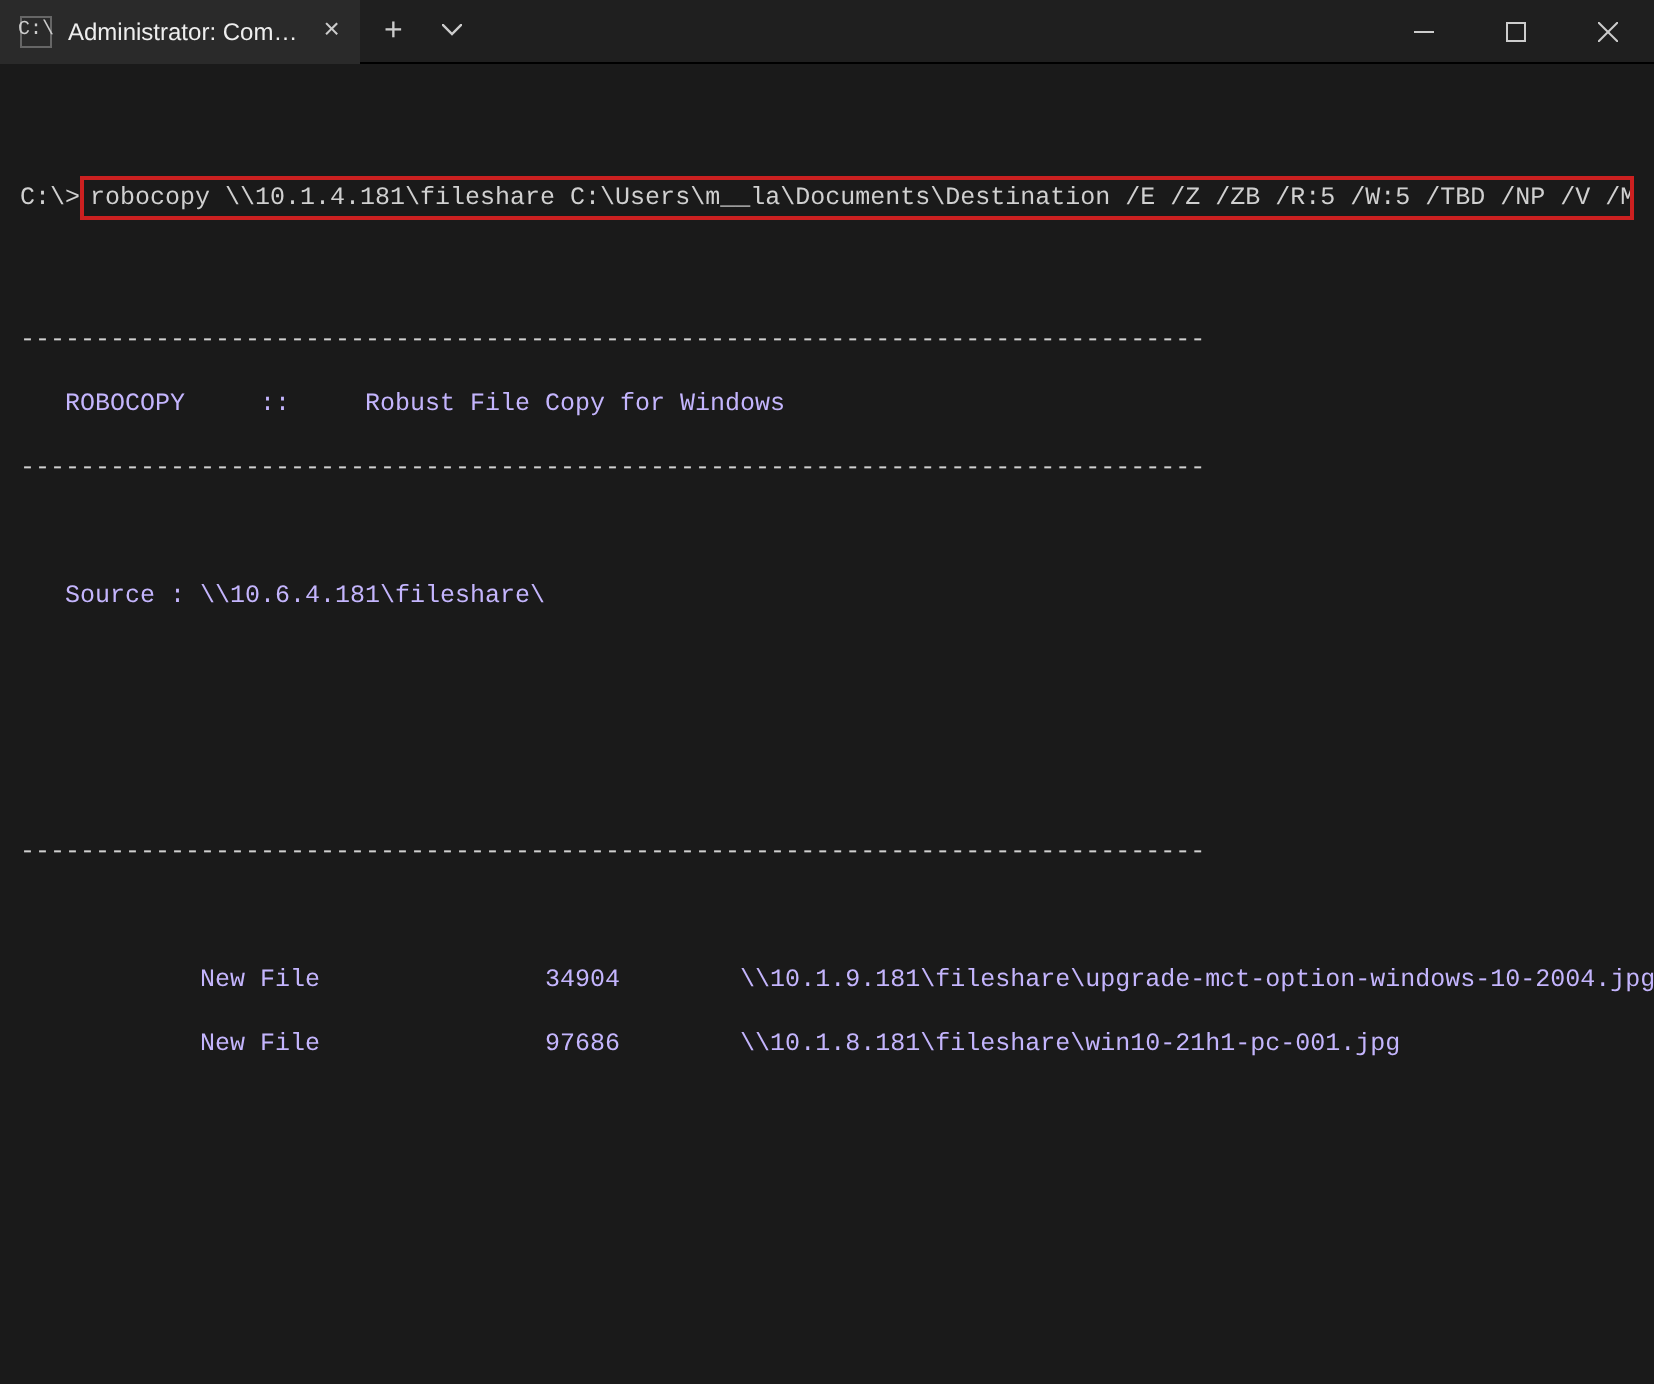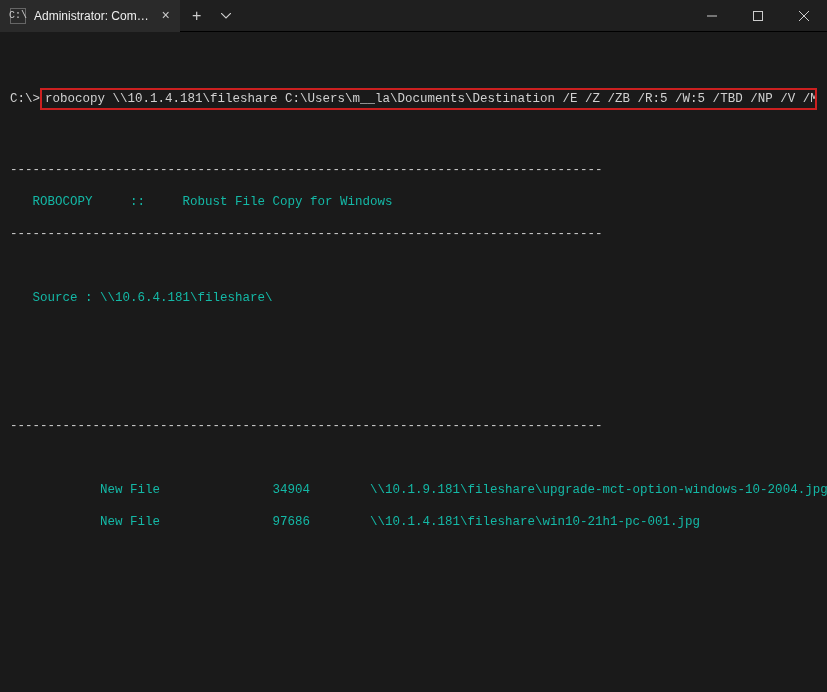--- a/index.html
+++ b/index.html
@@ -96,21 +96,21 @@
   }
   .cmd-box {
     border: 2px solid #cc2020;
     padding: 1px 3px;
     color: #d0d0d0;
     flex: 1;
     white-space: nowrap;
     overflow: hidden;
   }
   .dash { color: #d0d0d0; }
-  .output { color: #14b8a6; }
+  .output { color: #c4b5fd; }
   .blank { height: 16px; }
 </style>
 </head>
 <body>
 
 <div class="titlebar">
   <div class="tab">
     <span class="tab-icon">C:\</span>
     <span class="tab-title">Administrator: Command Promp</span>
     <span class="tab-close">×</span>
@@ -152,21 +152,21 @@
 <div class="output">   ROBOCOPY     ::     Robust File Copy for Windows</div>
 <div class="dash">-------------------------------------------------------------------------------</div>
 <div class="blank"></div>
 <div class="output">   Source : \\10.6.4.181\fileshare\</div>
 <div class="blank"></div>
 <div class="blank"></div>
 <div class="blank"></div>
 <div class="dash">-------------------------------------------------------------------------------</div>
 <div class="blank"></div>
 <div class="output">            New File               34904        \\10.1.9.181\fileshare\upgrade-mct-option-windows-10-2004.jpg</div>
-<div class="output">            New File               97686        \\10.1.4.181\fileshare\win10-21h1-pc-001.jpg</div>
+<div class="output">            New File               97686        \\10.1.8.181\fileshare\win10-21h1-pc-001.jpg</div>
 
 
 
 
 
 
 
 
 
 

